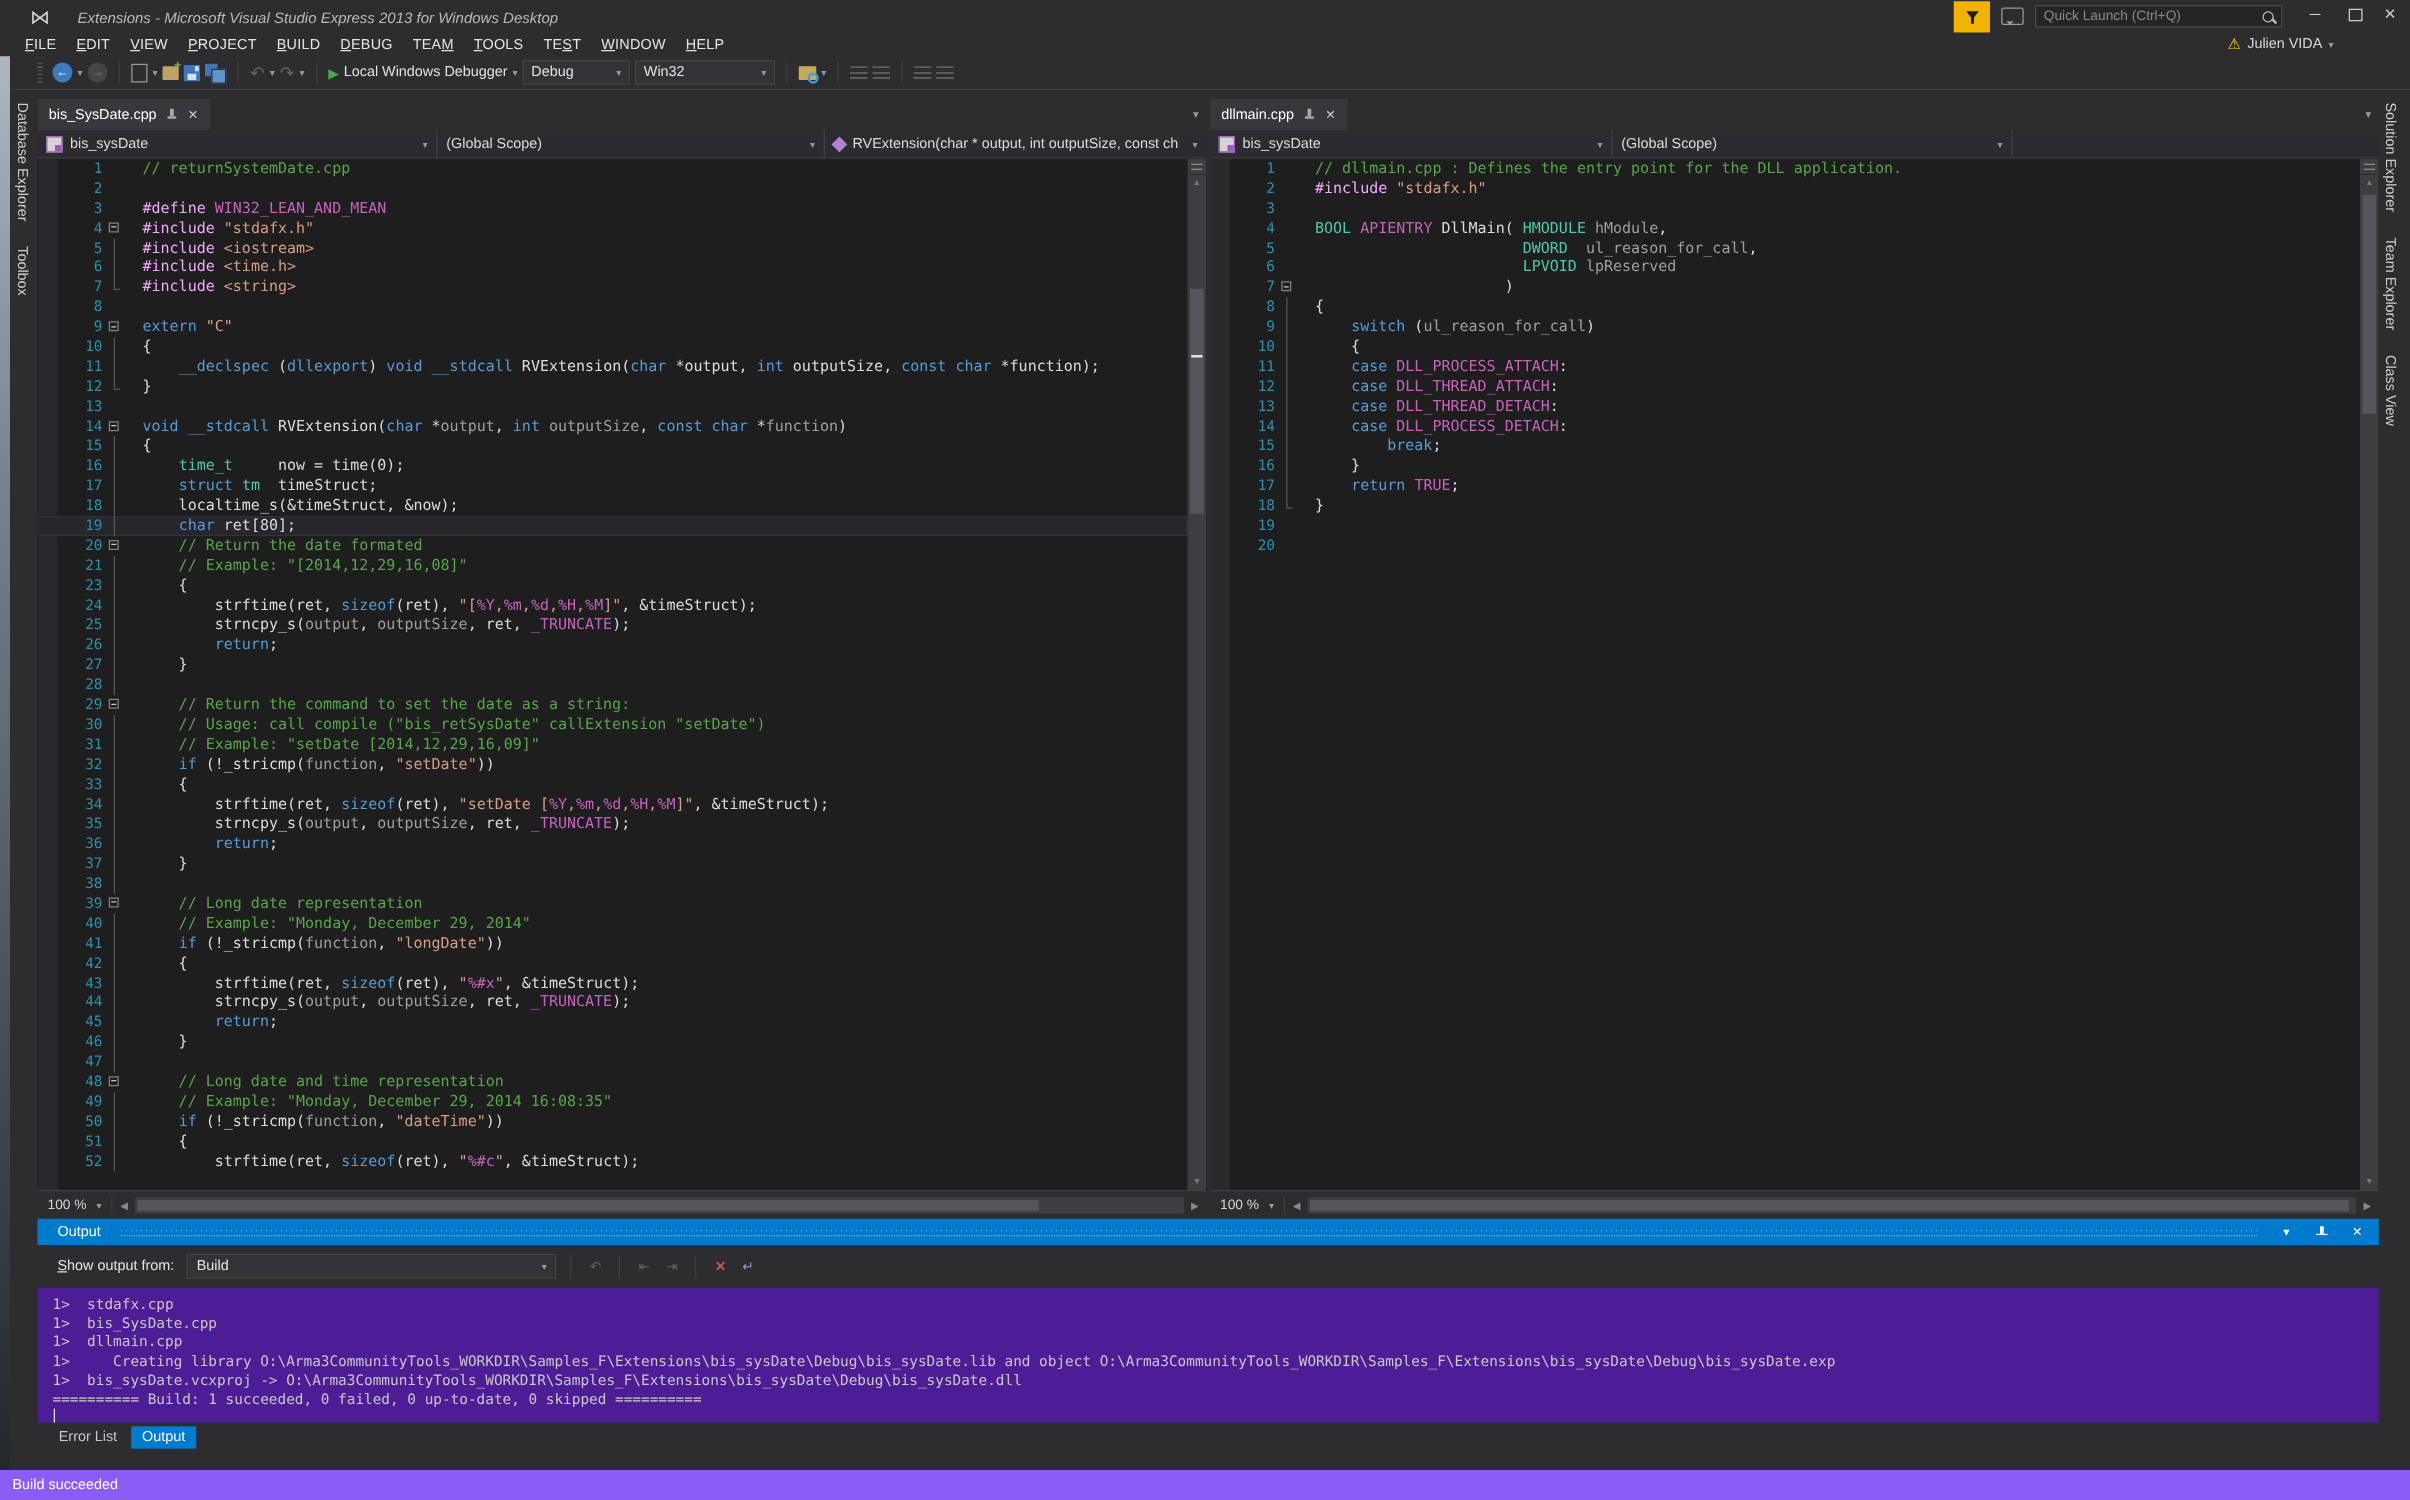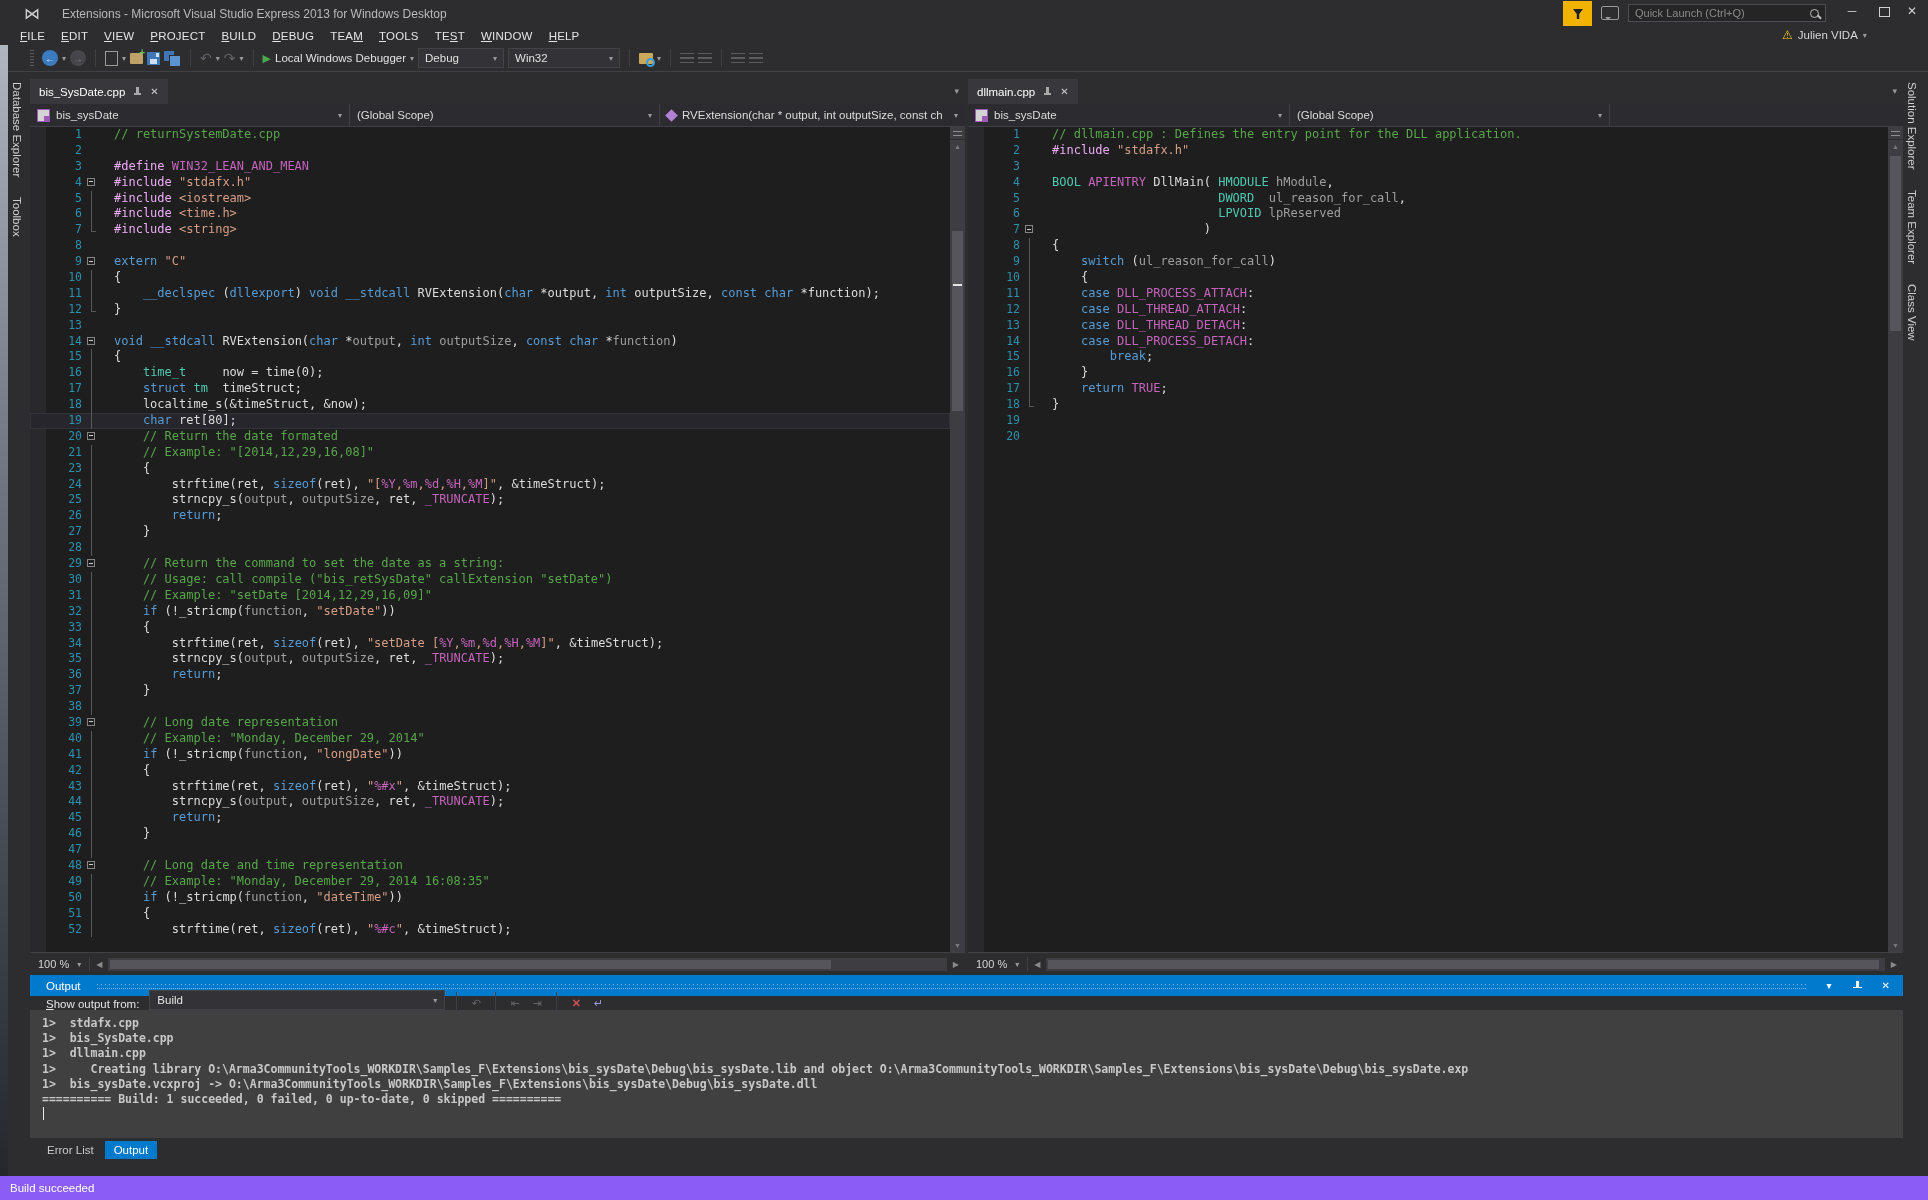--- a/index.html
+++ b/index.html
@@ -4,21 +4,21 @@
 <title>Extensions - Microsoft Visual Studio Express 2013 for Windows Desktop</title>
 <style>
   html,body{margin:0;padding:0;background:#111;}
   #app{position:relative;width:1928px;height:1200px;background:#2d2d30;overflow:hidden;
        font-family:"Liberation Sans",sans-serif;color:#ccc;-webkit-font-smoothing:antialiased;}
   .abs{position:absolute;}
 
   
   #titlebar{left:0;top:0;width:1928px;height:27px;background:#2d2d30;}
   #vs-logo{left:24px;top:4px;font-size:16px;color:#cfcfcf;}
-  #win-title{left:62px;top:7px;font-size:12px;color:#b9b9b9;white-space:nowrap;}
+  #win-title{left:62px;top:7px;font-size:12px;color:#b9b9b9;white-space:nowrap;font-style:italic;}
   #filter-btn{left:1563px;top:1px;width:29px;height:25px;background:#f2b200;display:flex;align-items:center;justify-content:center;}
   #feedback-btn{left:1601px;top:6px;width:16px;height:12px;border:1px solid #9a9a9a;border-radius:2px;}
   #feedback-btn::after{content:"";position:absolute;left:3px;bottom:-4px;border:3px solid transparent;border-top-color:#9a9a9a;}
   #quicklaunch{left:1628px;top:4px;width:198px;height:18px;background:#252526;border:1px solid #4d4d53;display:flex;align-items:center;padding:0 6px;box-sizing:border-box;}
   #quicklaunch .ql-text{flex:1;font-size:11px;color:#8a8a8a;}
   .mag{width:7px;height:7px;border:1.5px solid #bdbdbd;border-radius:50%;position:relative;flex:none;}
   .mag::after{content:"";position:absolute;left:6px;top:6px;width:5px;height:1.5px;background:#bdbdbd;transform:rotate(45deg);}
   .winbtn{top:0;width:28px;height:22px;display:flex;align-items:center;justify-content:center;color:#d0d0d0;font-size:12px;}
   #btn-min{left:1838px;} #btn-restore{left:1870px;} #btn-close{left:1898px;}
   .restore-glyph{width:9px;height:8px;border:1px solid #d0d0d0;position:relative;background:#2d2d30;margin-top:2px;}
@@ -120,29 +120,29 @@
   
   #output{left:30px;top:975px;width:1873px;height:187px;display:flex;flex-direction:column;background:#2d2d30;}
   #out-title{height:21px;background:#007acc;display:flex;align-items:center;padding:0 8px 0 16px;gap:10px;flex:none;}
   #out-title .t{font-size:11.5px;color:#ffffff;flex:none;}
   #out-grip{flex:1;height:5px;margin:0 6px;background:repeating-linear-gradient(to right,rgba(255,255,255,.45) 0 1px,transparent 1px 4px);background-size:auto 1px;background-position:0 1px;background-repeat:repeat-x;
             border-bottom:1px dotted rgba(255,255,255,.45);}
   .out-tbtn{color:#fff;font-size:10px;padding:0 5px;flex:none;}
   .out-pin{width:10px;height:10px;position:relative;flex:none;margin:0 5px;}
   .out-pin::before{content:"";position:absolute;left:4px;top:0;width:3px;height:6px;background:#fff;}
   .out-pin::after{content:"";position:absolute;left:1px;top:6px;width:9px;height:1.5px;background:#fff;}
-  #out-toolbar{height:14px;display:flex;align-items:flex-end;padding-left:16px;gap:6px;flex:none;}
+  #out-toolbar{height:34px;display:flex;align-items:center;padding-left:16px;gap:6px;flex:none;}
   #out-show-label{font-size:11.5px;color:#e4e4e4;white-space:pre;}
   #out-show-label .accel{text-decoration:underline;}
   #out-combo{width:296px;height:20px;background:#333337;border:1px solid #434346;display:flex;align-items:center;padding:0 7px;box-sizing:border-box;font-size:11.5px;color:#e4e4e4;margin-left:4px;}
   #out-combo .dd{margin-left:auto;}
   .oi{width:16px;height:13px;display:flex;align-items:center;justify-content:center;font-size:11px;color:#63636a;}
   .oi.red{color:#c75050;font-weight:bold;}
   .oi.wrap{color:#9a9ae0;}
-  #out-text{flex:1;background:#404040;overflow:hidden;padding:6px 16px 0 12px;font-weight:bold;}
+  #out-text{flex:1;background:#4c1d95;overflow:hidden;padding:6px 16px 0 12px;}
   .out-line{font-family:"DejaVu Sans Mono",monospace;font-size:11.5px;line-height:15.2px;color:#c8c8c8;white-space:pre;}
   #out-cursor{width:1px;height:13px;background:#e8e8e8;margin-left:1px;}
   #out-tabs{height:24px;display:flex;align-items:center;padding-left:8px;gap:2px;flex:none;}
   .dtab{font-size:11.5px;color:#c8c8c8;padding:3px 9px;}
   .dtab.sel{background:#007acc;color:#fff;}
 
   
   #statusbar{left:0;top:1176px;width:1928px;height:24px;background:#8b5cf6;display:flex;align-items:center;}
   #status-text{font-size:11.5px;color:#ffffff;padding-left:10px;}
 </style>

